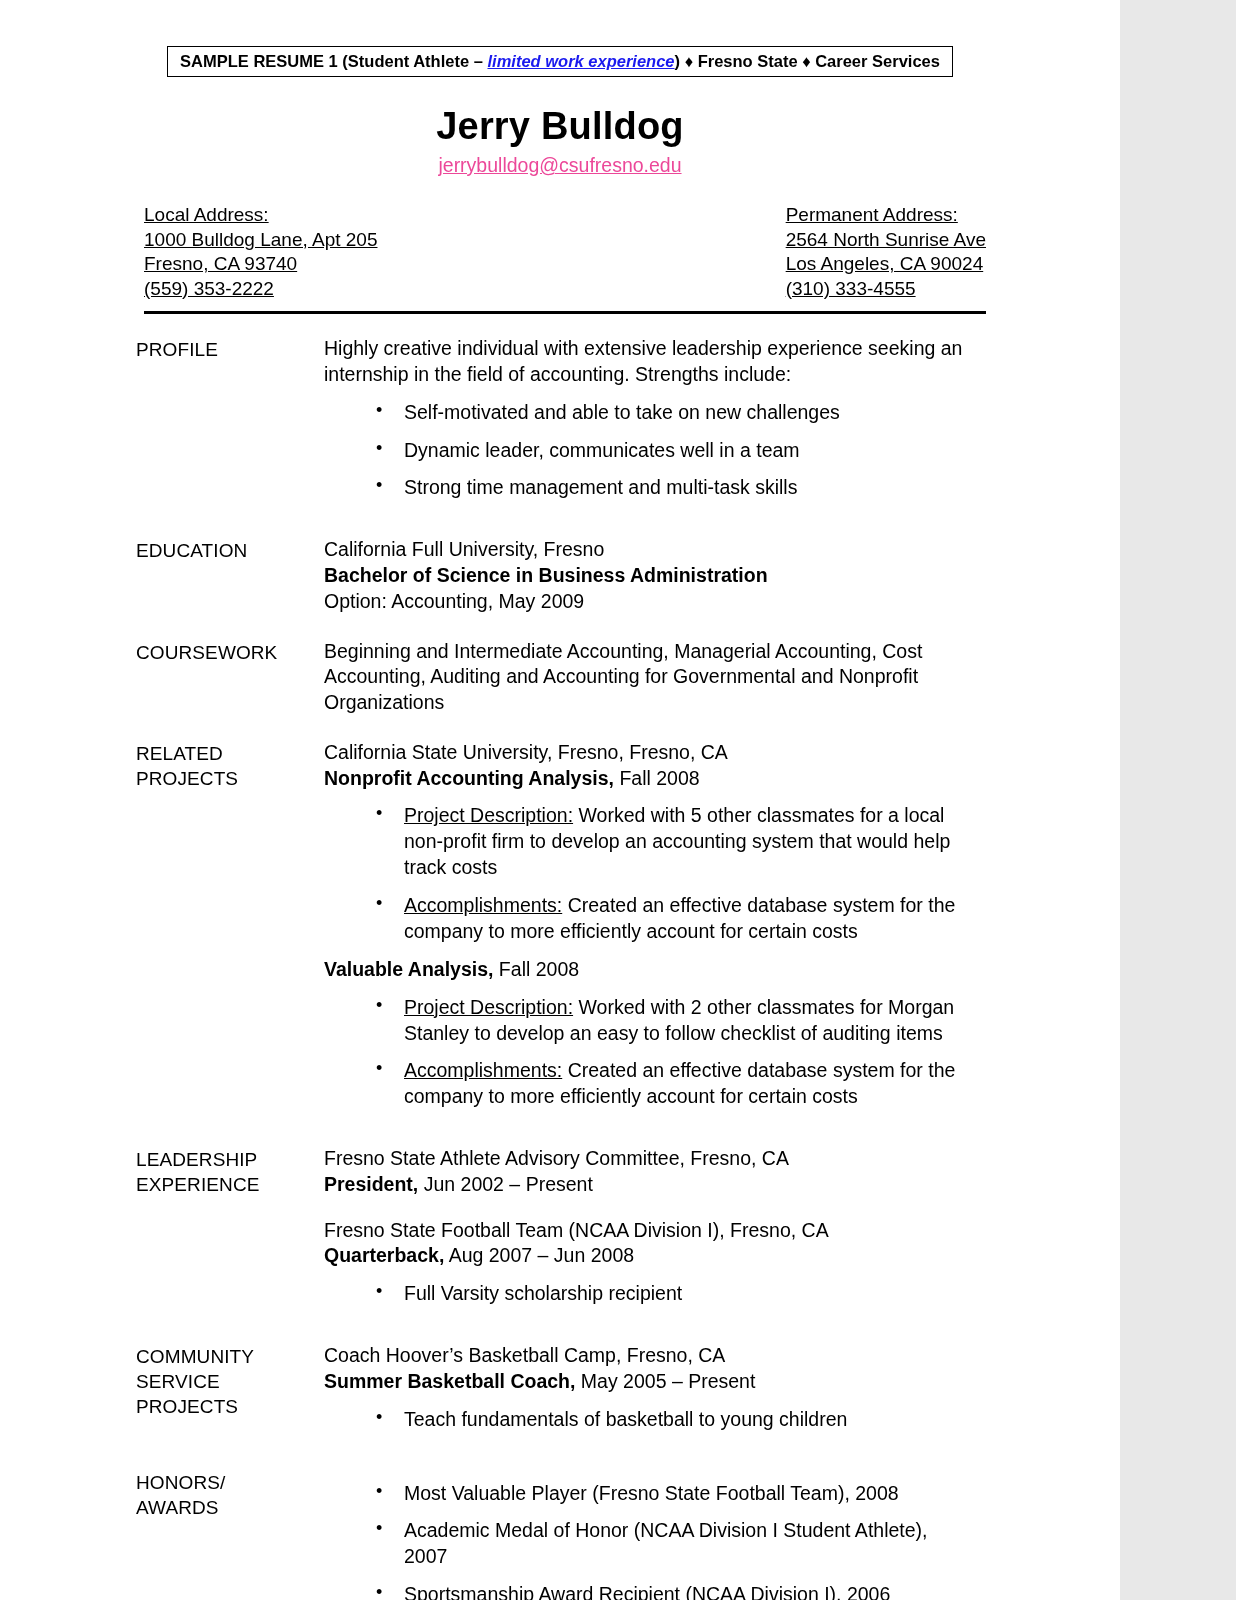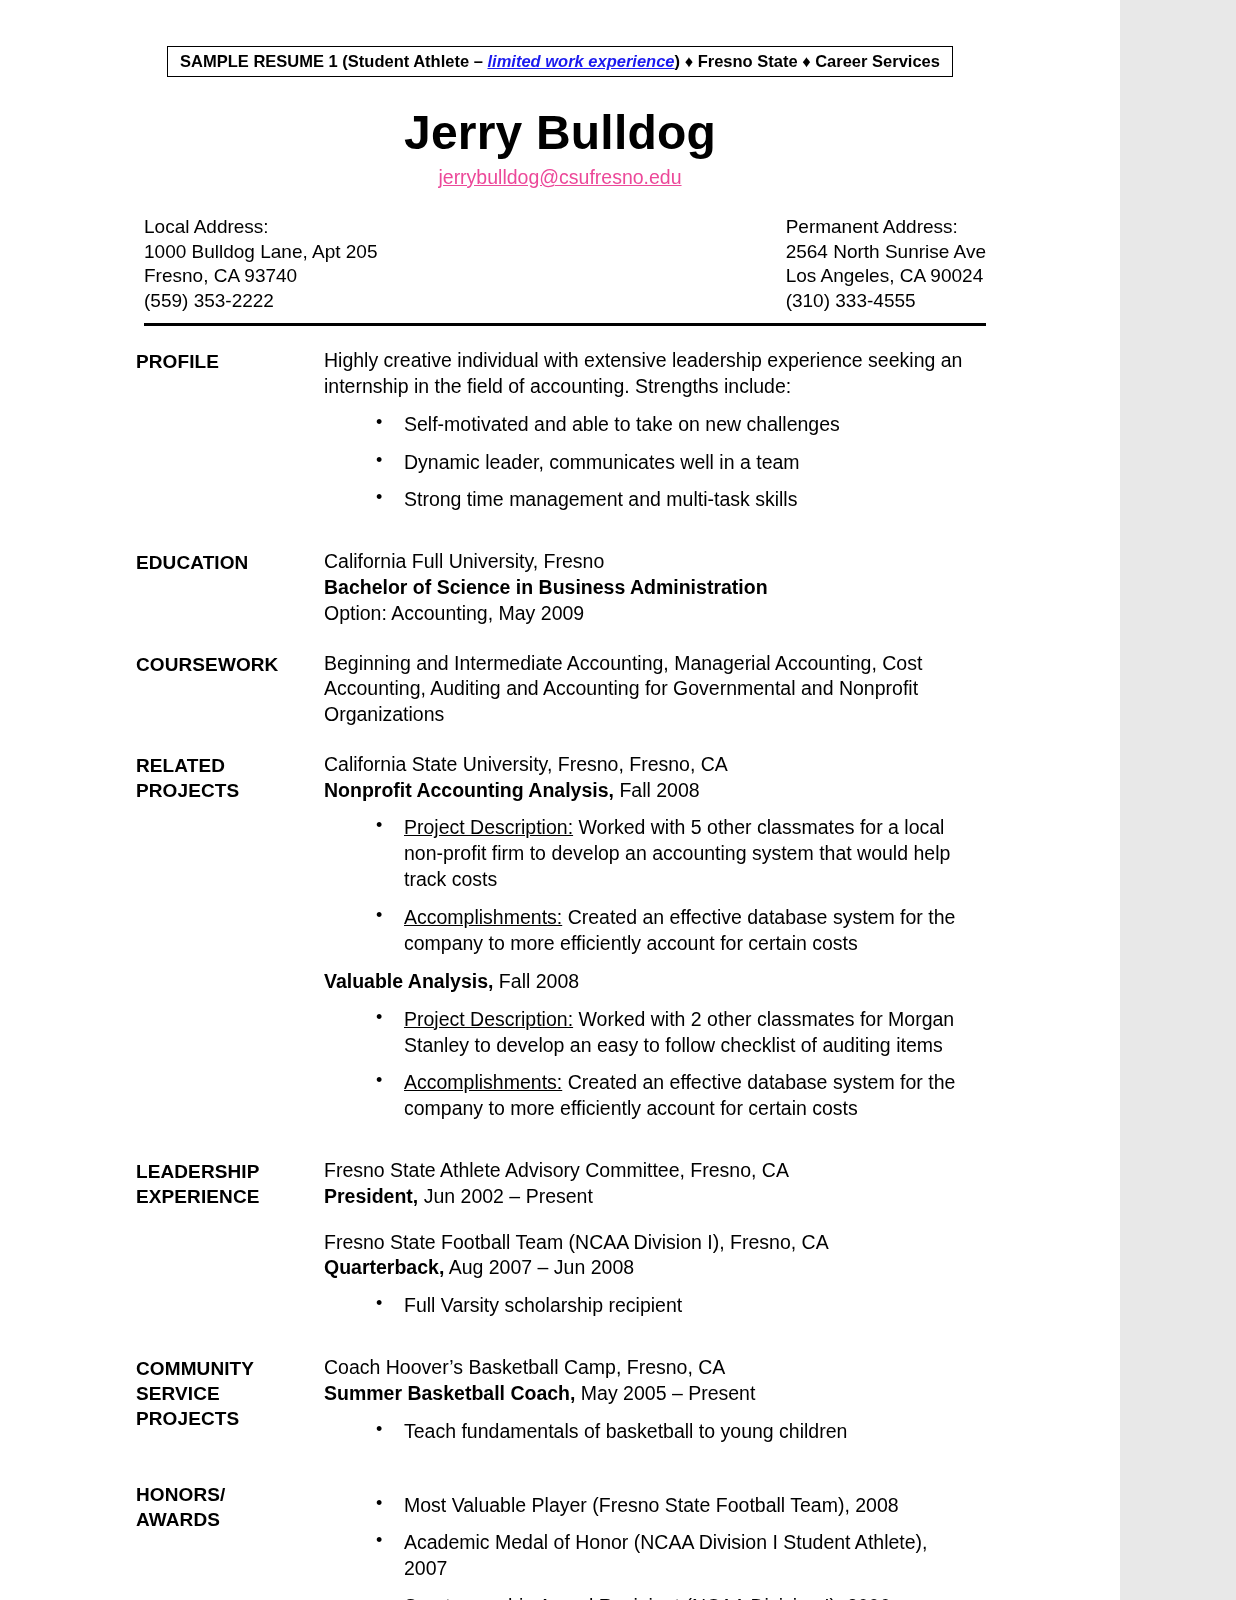--- a/index.html
+++ b/index.html
@@ -38,40 +38,41 @@
   .banner .link-italic {
     color: #1a1aee;
     text-decoration: underline;
     font-style: italic;
     font-weight: bold;
   }
 
   
   .name {
     text-align: center;
-    font-size: 48px;
+    font-size: 38px;
     font-weight: bold;
     margin-top: 28px;
     letter-spacing: 0.2px;
   }
   .email {
     text-align: center;
     font-size: 19.5px;
     color: #ec4899;
     text-decoration: underline;
     margin-top: 6px;
   }
 
   
   .addr-block {
     margin: 26px 118px 0 128px;
     display: flex;
     justify-content: space-between;
     font-size: 19px;
     line-height: 1.29;
+    text-decoration: underline;
   }
   .addr-col { }
   .addr-col .ttl { }
   .rule {
     margin: 10px 118px 0 128px;
     border-bottom: 3px solid #000;
   }
 
   
   .body {
@@ -79,21 +80,21 @@
   }
   .section {
     display: flex;
     align-items: flex-start;
     margin-bottom: 24px;
   }
   .sec-label {
     width: 188px;
     flex: 0 0 188px;
     font-size: 19px;
-    font-weight: bold;
+    font-weight: normal;
     line-height: 1.32;
     letter-spacing: 0.1px;
     padding-top: 1px;
   }
   .sec-body {
     flex: 1 1 auto;
     font-size: 19.5px;
     line-height: 1.32;
   }
   .sec-body .line { }

